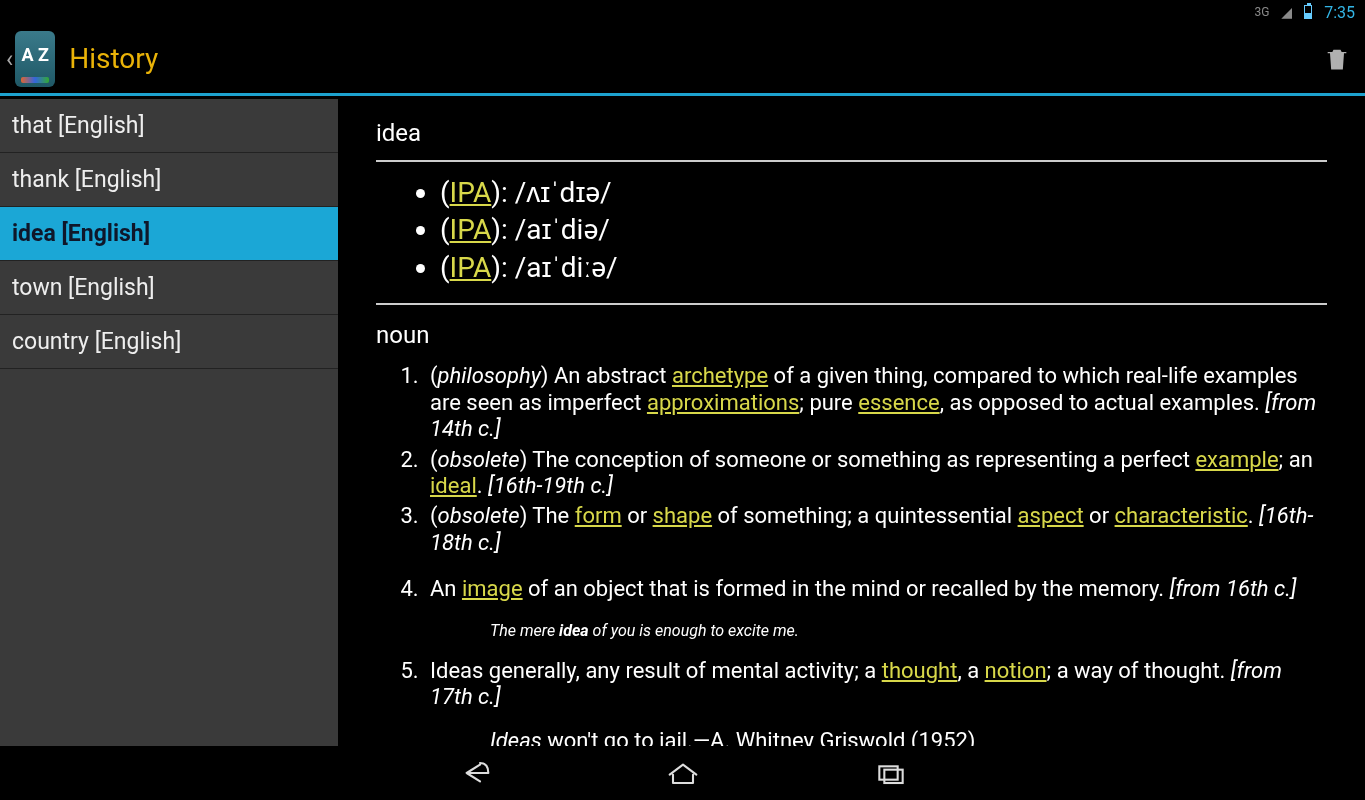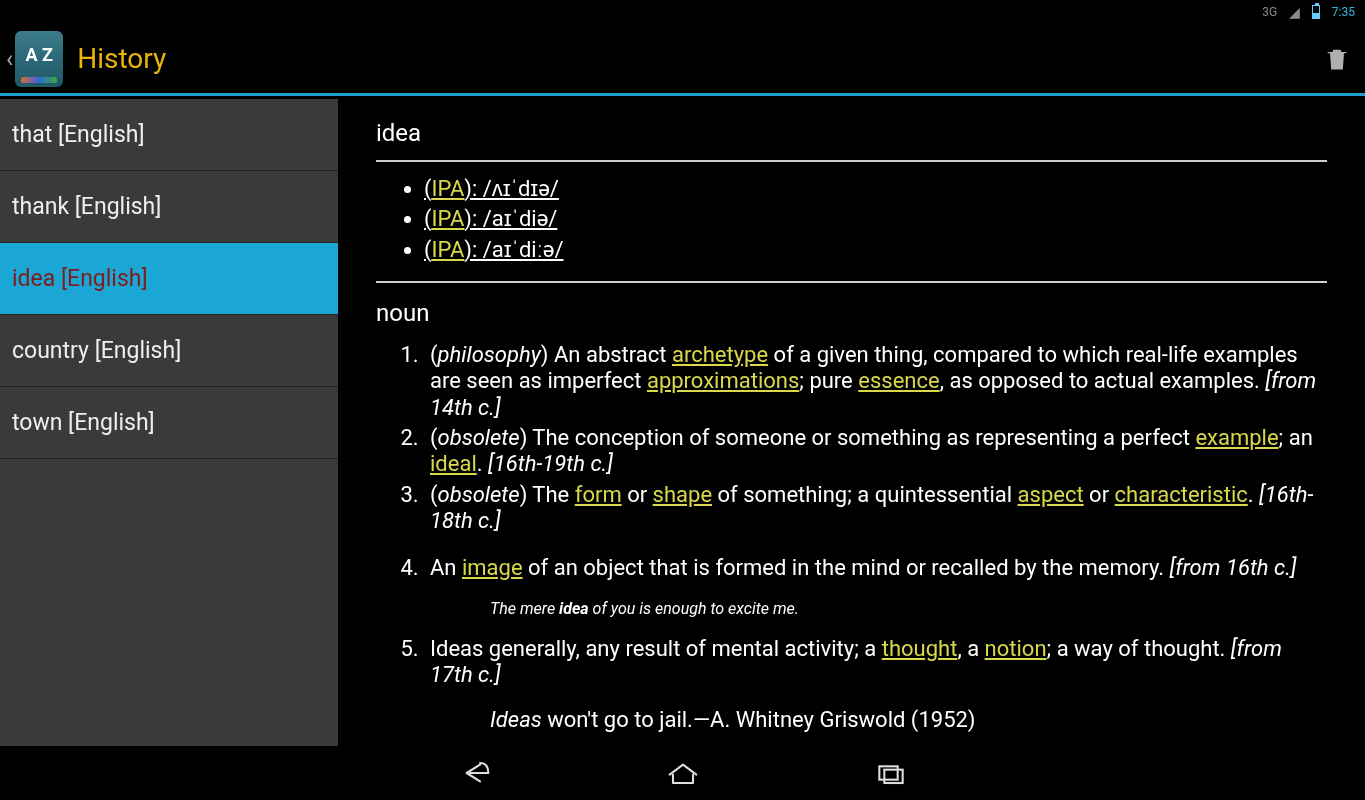--- a/index.html
+++ b/index.html
@@ -4,44 +4,44 @@
 <style>
   * { box-sizing: border-box; margin: 0; padding: 0; }
   html, body { width: 1365px; height: 800px; background: #000; font-family: "Roboto", "Helvetica Neue", Arial, sans-serif; color: #fff; overflow: hidden; }
   
   
   .statusbar { position: absolute; top: 0; left: 0; right: 0; height: 24px; background: #000; display: flex; align-items: center; justify-content: flex-end; padding: 0 10px; font-size: 14px; gap: 12px; }
   .statusbar .sig { color: #8a8a8a; font-size: 12px; }
   .statusbar .batt { width: 8px; height: 14px; border: 1px solid #6cf; position: relative; }
   .statusbar .batt::before { content: ""; position: absolute; top: -3px; left: 2px; width: 4px; height: 2px; background: #6cf; }
   .statusbar .batt::after { content: ""; position: absolute; bottom: 0; left: 0; right: 0; height: 40%; background: #6cf; }
-  .statusbar .clock { color: #33b5e5; font-size: 12px; }
+  .statusbar .clock { color: #33b5e5; font-size: 16px; }
   
   
   .actionbar { position: absolute; top: 24px; left: 0; right: 0; height: 72px; background: #000; display: flex; align-items: center; padding: 0 14px 0 6px; border-bottom: 3px solid #1da2cf; }
   .back-chev { color: #aaa; font-size: 24px; margin-right: 2px; cursor: pointer; }
-  .app-icon { width: 48px; height: 56px; border-radius: 6px; background: linear-gradient(#3a7a8a, #1f5866); display: flex; align-items: center; justify-content: center; color: #fff; font-weight: 700; font-size: 18px; margin-right: 14px; position: relative; cursor: pointer; }
+  .app-icon { width: 40px; height: 56px; border-radius: 6px; background: linear-gradient(#3a7a8a, #1f5866); display: flex; align-items: center; justify-content: center; color: #fff; font-weight: 700; font-size: 18px; margin-right: 14px; position: relative; cursor: pointer; }
   .app-icon span { position: relative; top: -4px; }
   .app-icon::after { content: ""; position: absolute; bottom: 4px; left: 6px; right: 6px; height: 6px; background: linear-gradient(to right, #d63, #36d, #3a3); border-radius: 2px; }
   .actionbar h1 { font-size: 28px; font-weight: 400; color: #eab308; flex: 1; }
   .trash { width: 28px; height: 32px; cursor: pointer; position: relative; }
   .trash svg { width: 100%; height: 100%; fill: #b0b0b0; }
   
   
   .sidebar { position: absolute; top: 99px; left: 0; width: 338px; bottom: 54px; background: #3a3a3a; overflow-y: auto; }
-  .sidebar-item { height: 72px; display: flex; align-items: center; padding: 0 12px; font-size: 23px; color: #eee; border-bottom: 1px solid #222; cursor: pointer; }
-  .sidebar-item.selected { background: #1ba7d6; color: #7f1d1d; }
+  .sidebar-item { height: 54px; display: flex; align-items: center; padding: 0 12px; font-size: 23px; color: #eee; border-bottom: 1px solid #222; cursor: pointer; }
+  .sidebar-item.selected { background: #1ba7d6; color: #0f172a; font-weight: bold; }
   
   
   .content { position: absolute; top: 99px; left: 338px; right: 0; bottom: 54px; background: #000; padding: 20px 38px; overflow-y: auto; font-size: 22px; line-height: 1.2; }
   .entry-word { font-size: 24px; font-weight: 400; padding-bottom: 12px; border-bottom: 2px solid #ccc; margin-bottom: 14px; }
   .section-head { font-size: 24px; font-weight: 400; margin-top: 10px; margin-bottom: 14px; }
   
   ul.pron { list-style: disc; padding-left: 48px; margin-bottom: 18px; }
-  ul.pron li { margin: 4px 0; font-size: 22px; text-decoration: underline; }
+  ul.pron li { margin: 4px 16px; font-size: 28px; }
   
   .divider { border: none; border-top: 2px solid #ccc; margin: 10px 0 16px; }
   
   ol.defs { padding-left: 48px; }
   ol.defs > li { margin: 4px 0; font-size: 22px; padding-left: 6px; }
   ol.defs .num4 { margin-top: 20px; }
   
   .quote { margin: 18px 0 18px 60px; font-style: italic; font-size: 16px; }
   .quote .bold-word { font-weight: 700; font-style: italic; }
   .quote2 { margin: 18px 0 18px 60px; font-size: 22px; }
@@ -79,22 +79,22 @@
         <path d="M6 7h12l-1 14H7L6 7zm3-3h6l1 2H8l1-2zM4 6h16v1H4z"></path>
         <path d="M9 10v8M12 10v8M15 10v8" stroke="#b0b0b0" stroke-width="1"></path>
       </svg>
   </div>
 </div>
 
 <div class="sidebar" id="sidebar">
     <div class="sidebar-item">that [English]</div>
     <div class="sidebar-item">thank [English]</div>
     <div class="sidebar-item selected">idea [English]</div>
+    <div class="sidebar-item">town [English]</div>
     <div class="sidebar-item">country [English]</div>
-    <div class="sidebar-item">town [English]</div>
   </div>
 
 <div class="content">
   <div class="entry-word">idea</div>
 
   <ul class="pron" id="pronlist">
       <li>(<span class="ipa-label">IPA</span>): /ʌɪˈdɪə/</li>
       <li>(<span class="ipa-label">IPA</span>): /aɪˈdiə/</li>
       <li>(<span class="ipa-label">IPA</span>): /aɪˈdiːə/</li>
     </ul>

